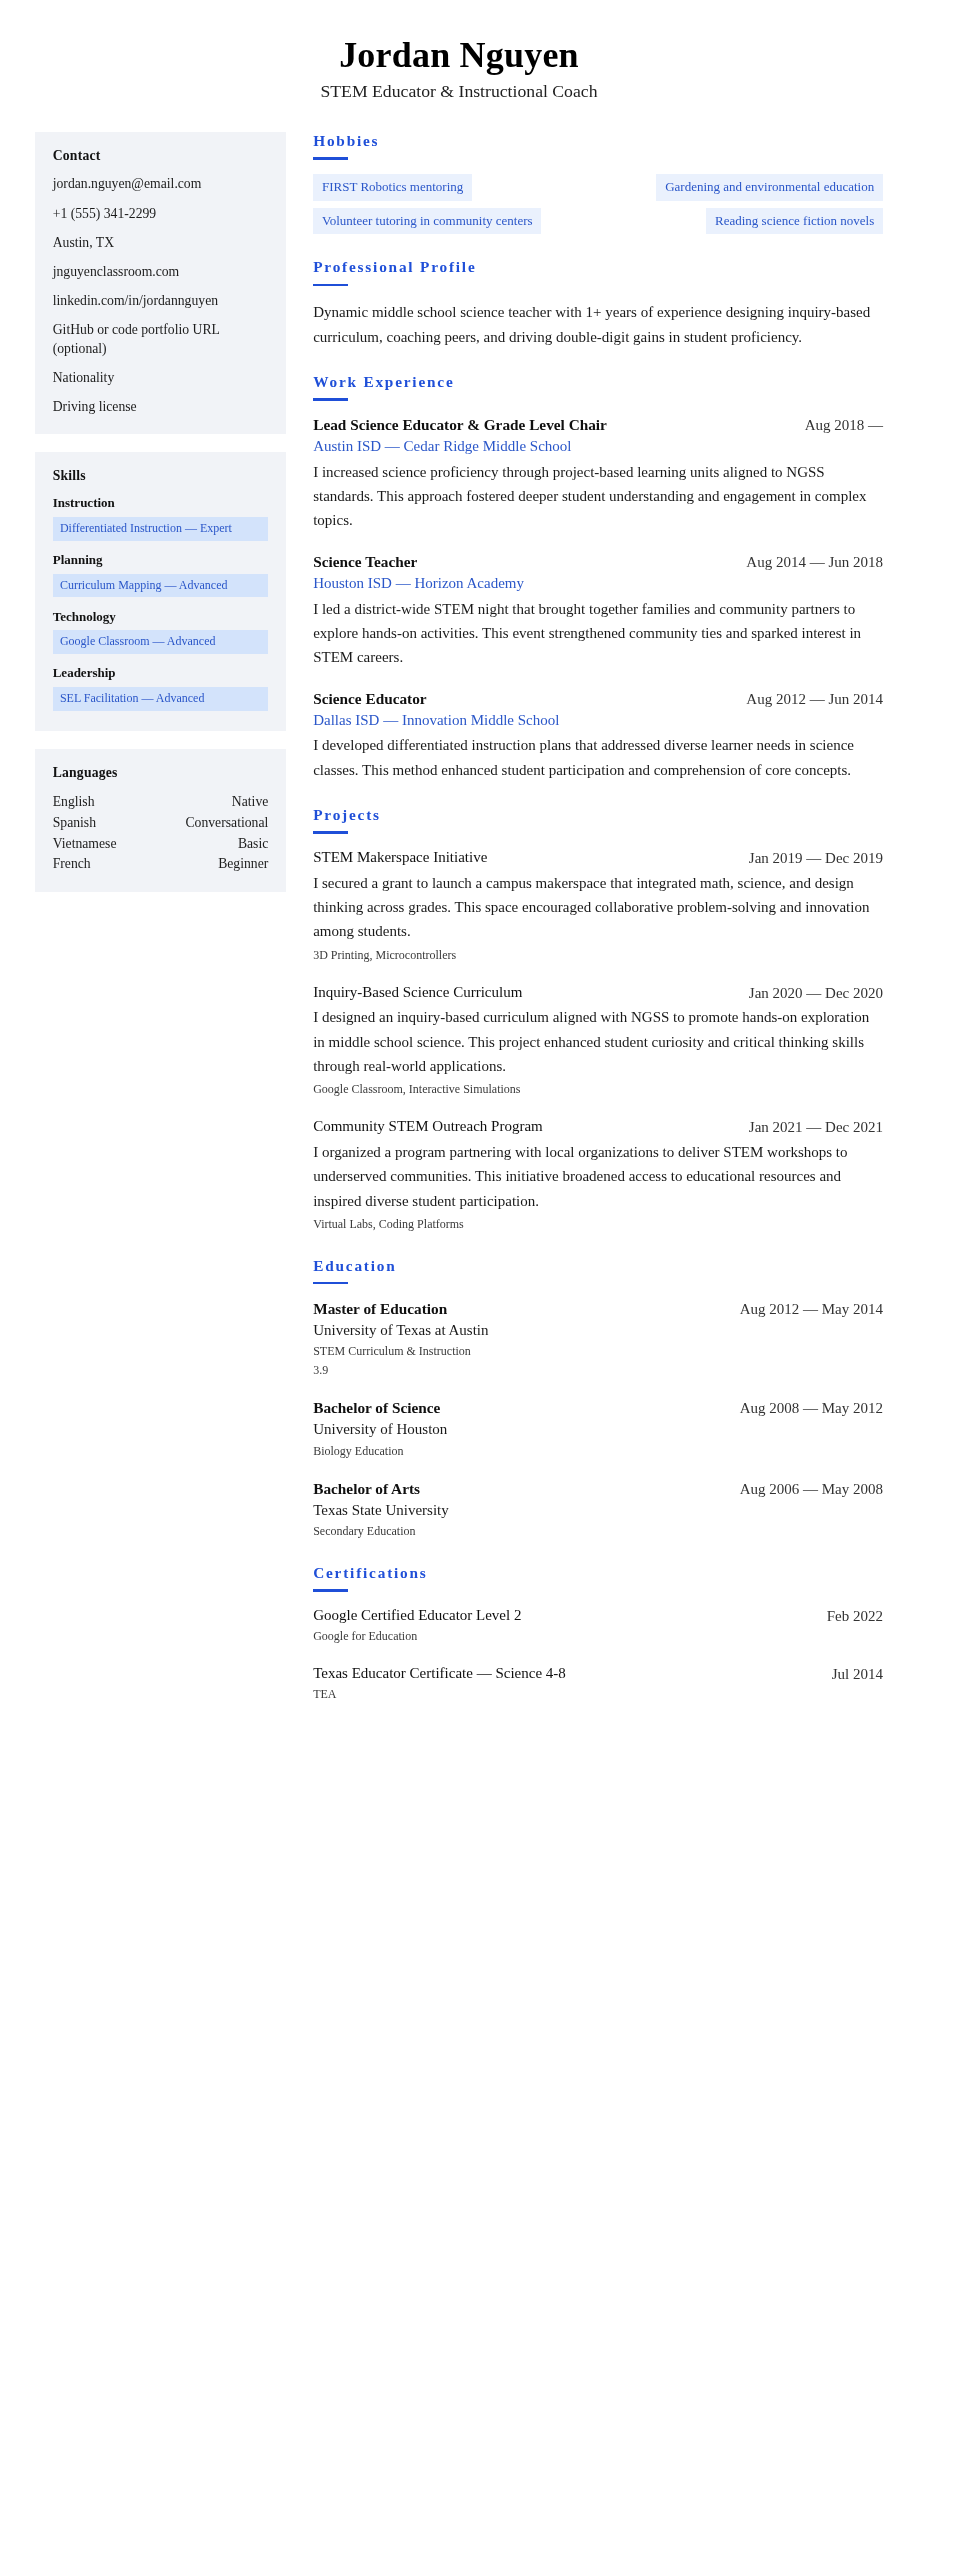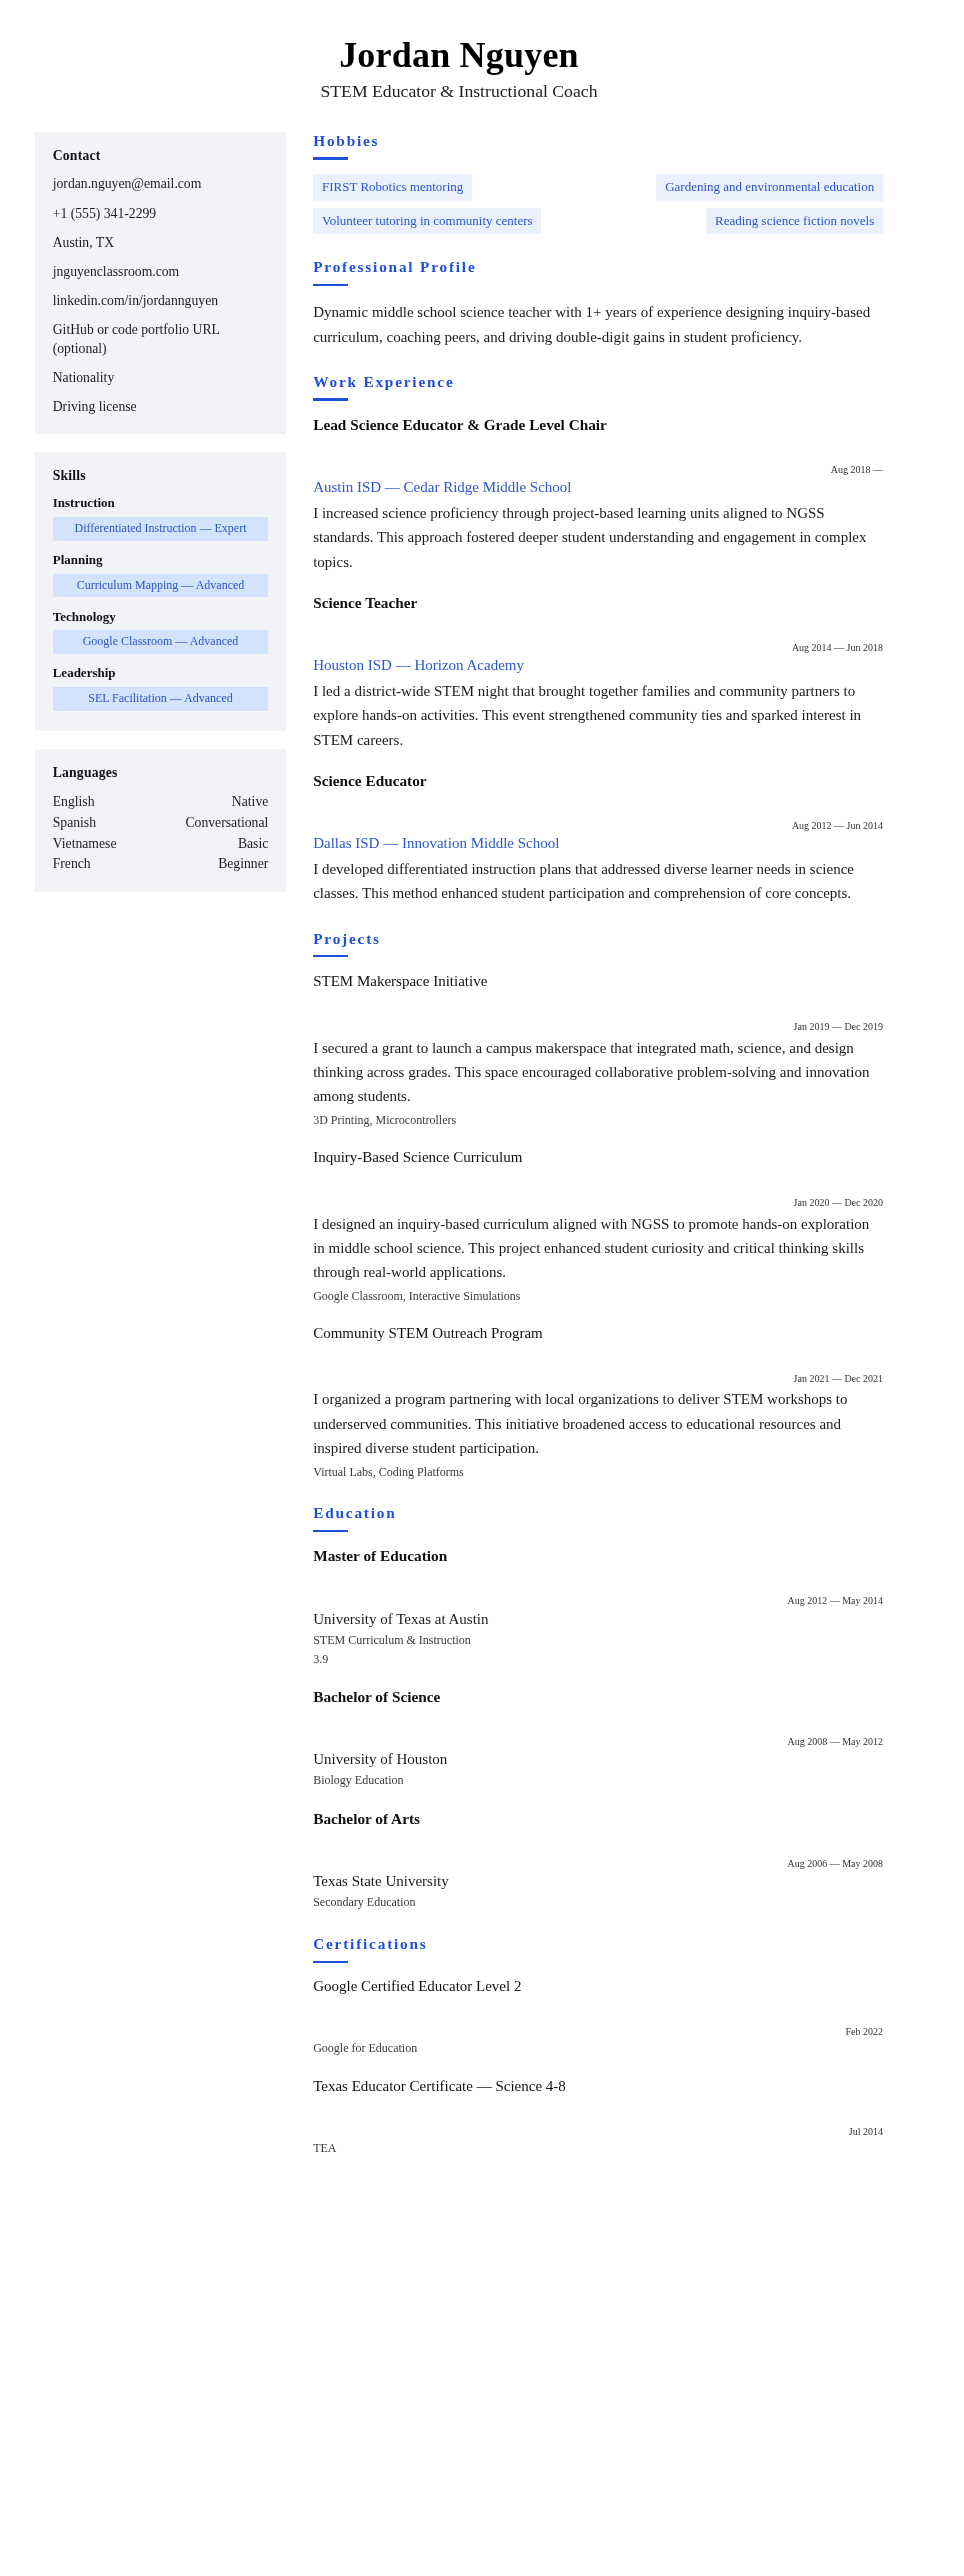--- a/index.html
+++ b/index.html
@@ -71,21 +71,21 @@
   }
   .skill-chip {
     display: block;
     background: #d3e3fb;
     color: #2b57c9;
     font-size: 12px;
     line-height: 1.32;
     padding: 4px 7.2px;
     margin-bottom: 4px;
   }
-  .skill-chip:last-child { margin-bottom: 3px; text-align: center; }
+  .skill-chip:last-child { margin-bottom: 3px; }
 
   .lang-row {
     display: flex;
     justify-content: space-between;
     align-items: baseline;
     gap: 8px;
     font-size: 13.7px;
     line-height: 1.5;
     color: #1c1c1c;
   }
@@ -138,27 +138,26 @@
   .entry-title {
     font-size: 15.3px;
     font-weight: 700;
     color: #101010;
     line-height: 1.32;
     flex: 1 1 auto;
     min-width: 0;
   }
   .entry-title.light { font-weight: 400; font-size: 15px; flex: 0 1 auto; }
   .entry-date {
-    font-size: 10px;
+    font-size: 15px;
     color: #333333;
     text-align: center;
     line-height: 1.34;
     flex: 0 0 auto;
     max-width: 121px;
-    margin-top: 48px;
   }
   .entry-date.wide { max-width: 169px; }
   .entry-org {
     font-size: 15px;
     color: #2b57c9;
     line-height: 1.42;
     margin-top: 0.8px;
   }
   .entry-sub {
     font-size: 15px;

